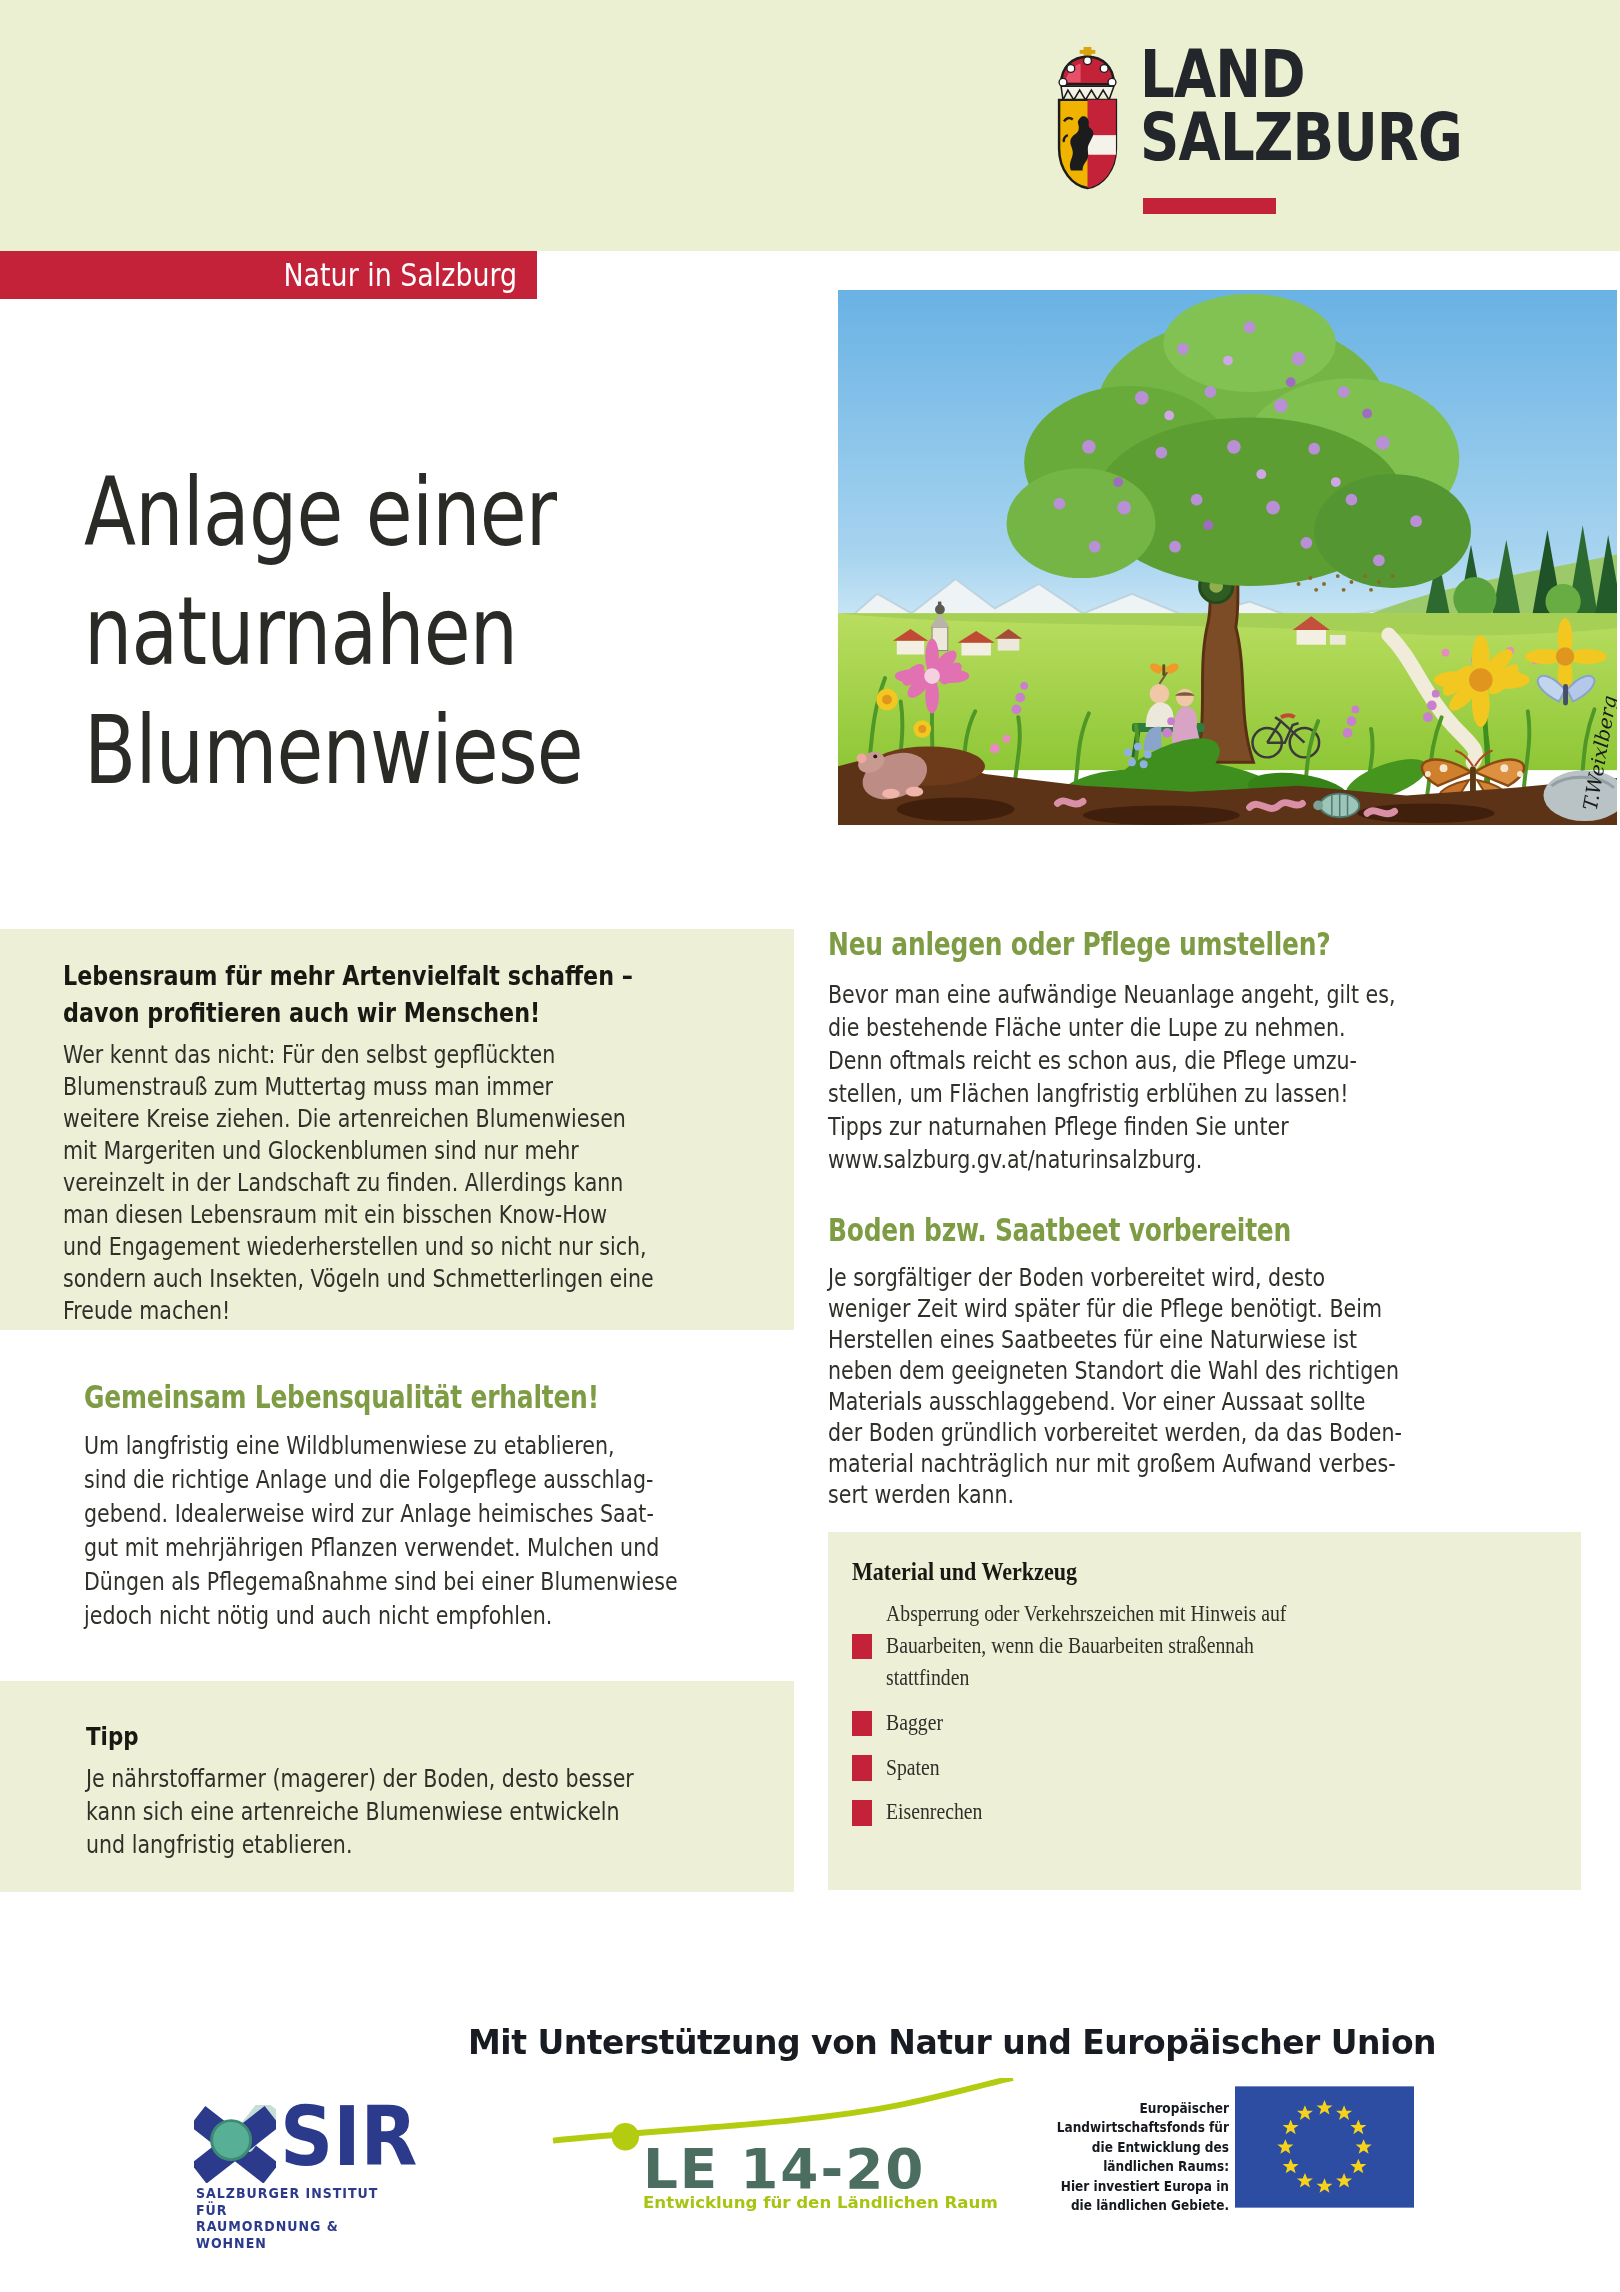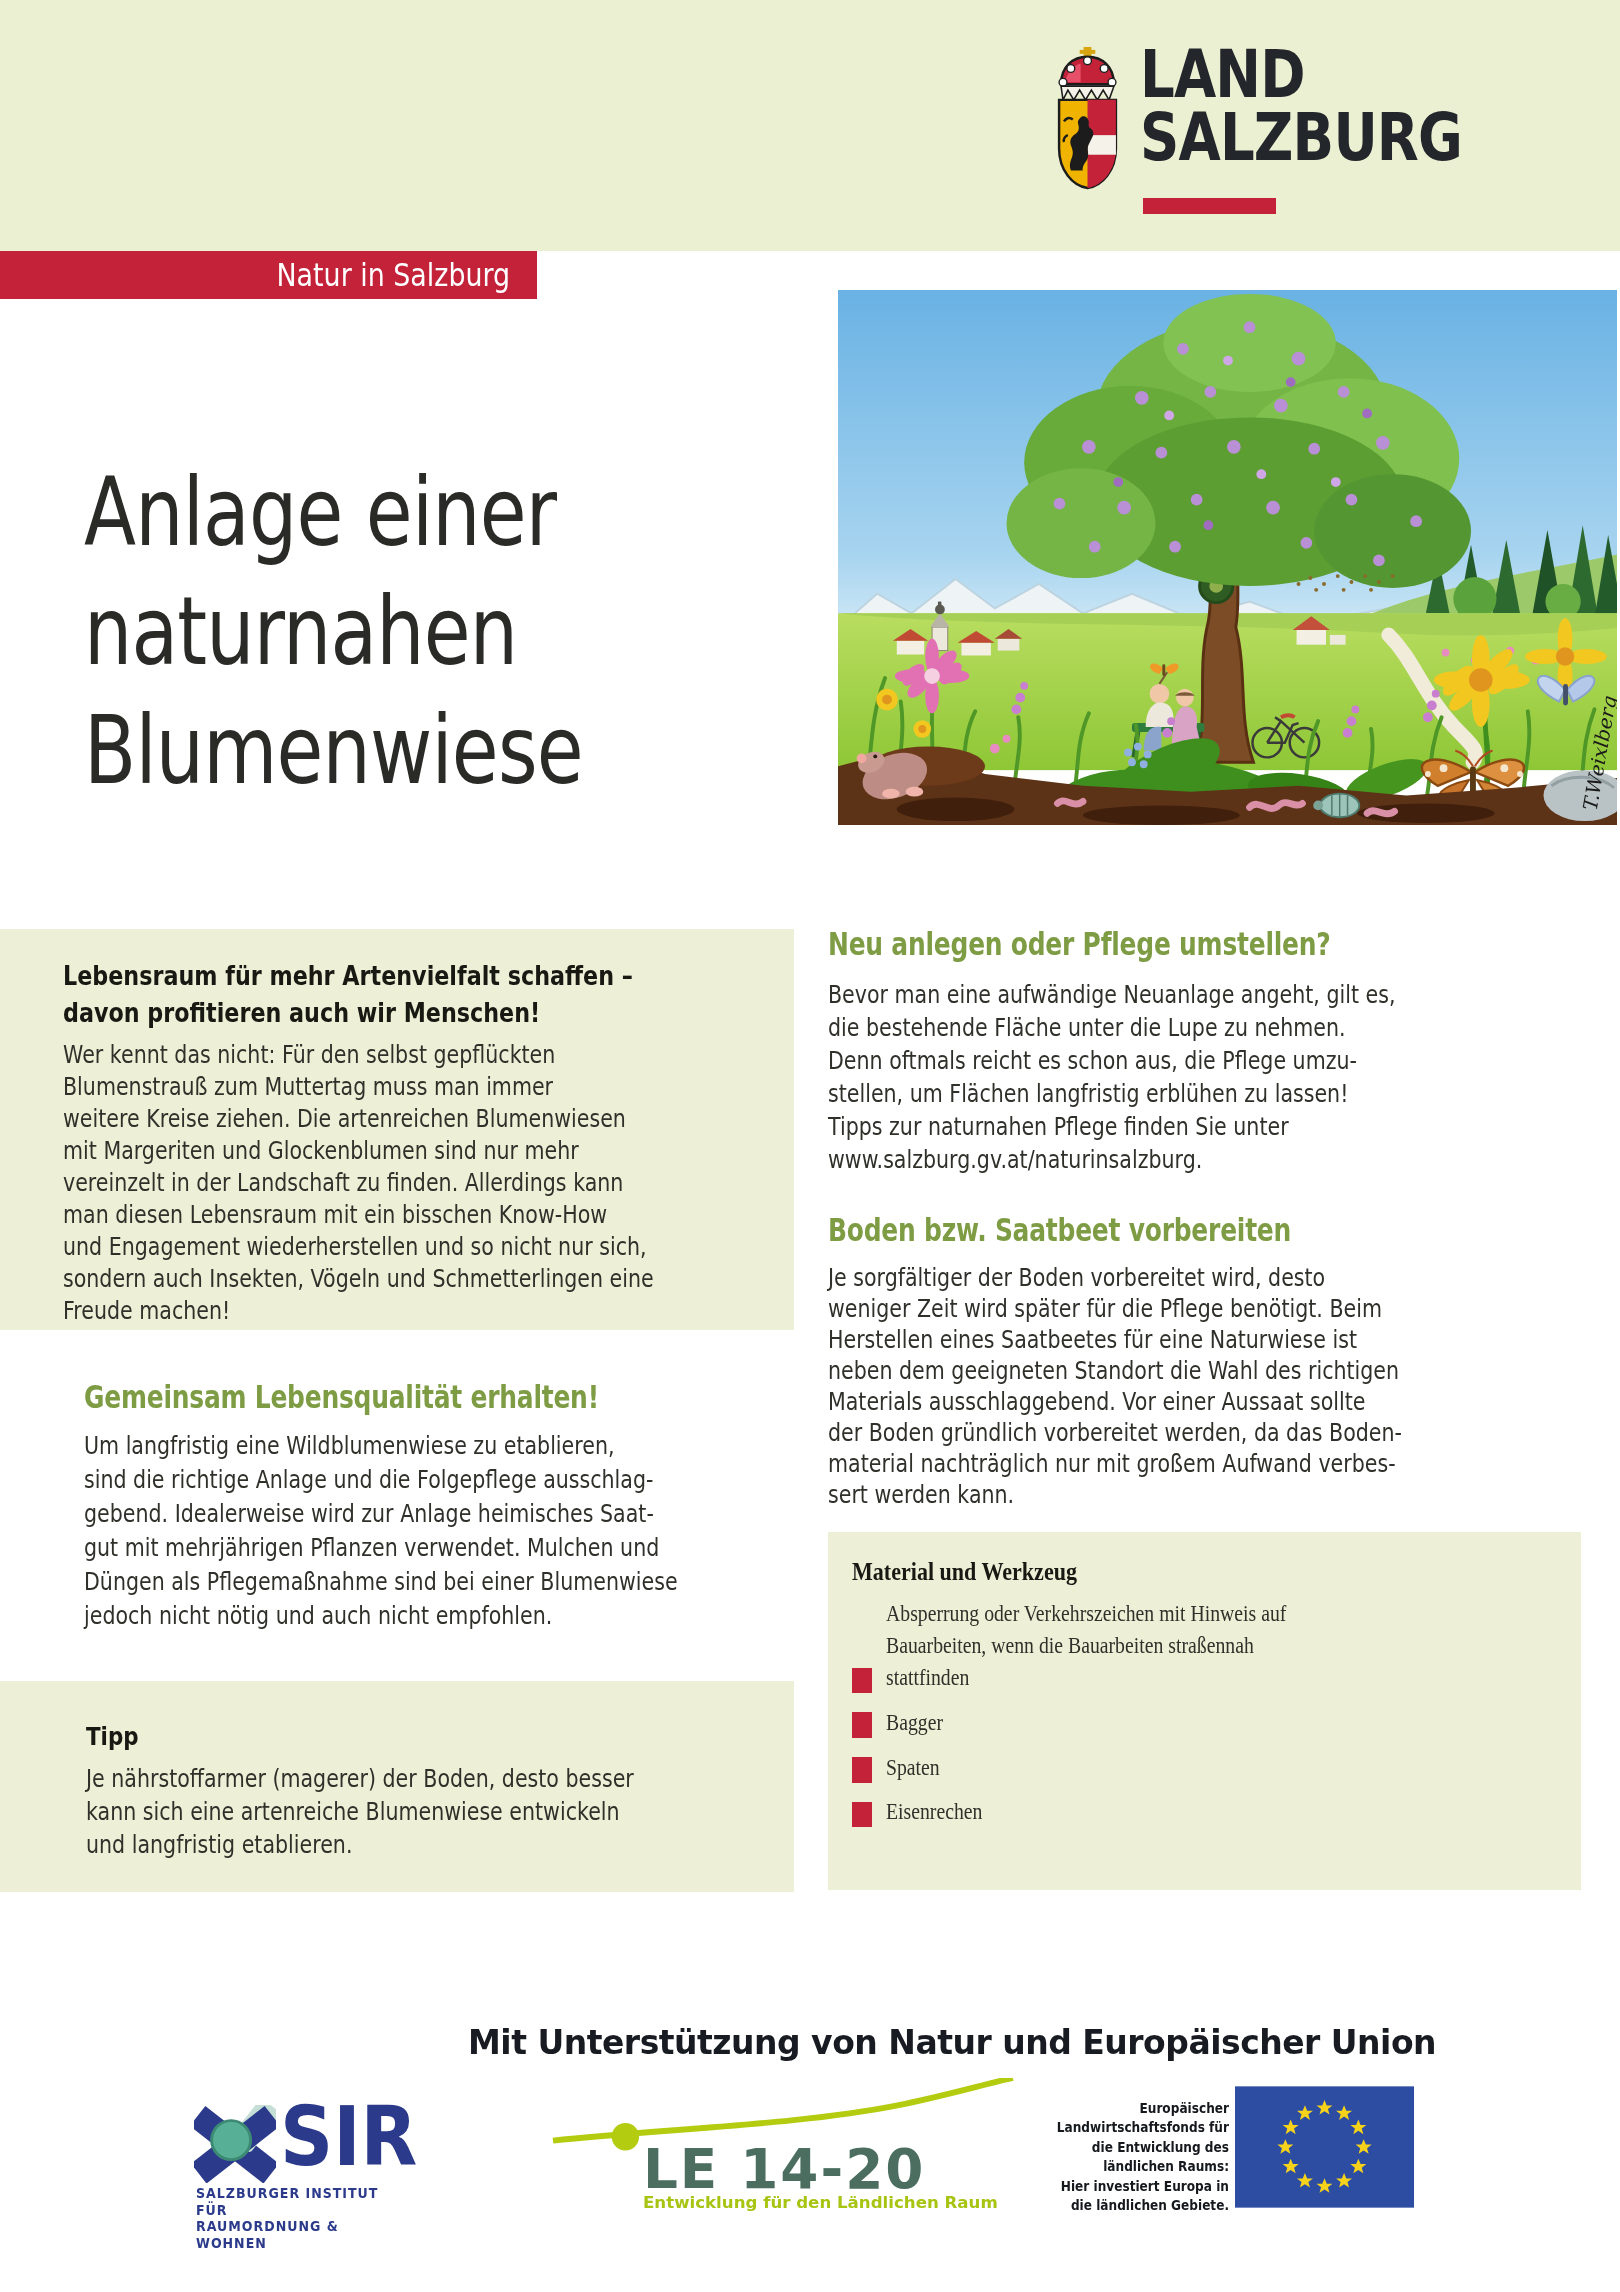--- a/index.html
+++ b/index.html
@@ -11,21 +11,21 @@
   .pre{white-space:pre-line;}
   .sx{transform:scaleX(0.84);transform-origin:0 0;}
   .sxr{transform:scaleX(0.84);transform-origin:100% 0;}
 
   
   .topband{left:0;top:0;width:1620px;height:251px;background:#ebf0d2;}
   .logo-text{left:1140px;top:43px;color:#23262b;font-weight:bold;
     font-size:65px;line-height:63px;letter-spacing:-1px;transform:scaleX(0.84);transform-origin:0 0;}
   .logo-bar{left:1143px;top:198px;width:133px;height:15.7px;background:#c32239;}
   .banner{left:0;top:251px;width:537px;height:48px;background:#c32239;color:#ffffff;
-    display:flex;align-items:center;justify-content:flex-end;box-sizing:border-box;padding-right:27px;font-size:32px;}
+    display:flex;align-items:center;justify-content:flex-end;box-sizing:border-box;padding-right:20px;font-size:32px;}
 
   
   .title{left:84px;top:453px;font-size:94px;line-height:119px;color:#2a2a26;
     letter-spacing:-1px;transform:scaleX(0.81);transform-origin:0 0;}
 
   
   .greenbox{background:#edf0d6;}
   .box1{left:0;top:929px;width:794px;height:401px;}
   .h-intro{left:63px;top:957px;font-size:26.5px;line-height:37px;font-weight:bold;color:#191913;}
   .b-intro{left:63px;top:1039px;}
@@ -36,21 +36,21 @@
   .tippbox{left:0;top:1681px;width:794px;height:211px;}
   .h-tipp{left:86px;top:1721px;font-size:25.5px;font-weight:bold;color:#191913;}
   .b-tipp{left:86px;top:1762px;}
   .h-neu{left:828px;top:925px;}
   .b-neu{left:828px;top:978px;}
   .h-boden{left:828px;top:1211px;}
   .b-boden{left:828px;top:1262px;line-height:31px;}
   .matbox{left:828px;top:1532px;width:753px;height:358px;box-sizing:border-box;padding:25.5px 0 0 23.5px;font-family:Liberation Serif, serif;}
   .h-mat{font-size:24.5px;font-weight:bold;color:#191913;margin:0 0 11.8px 0;transform:scaleX(0.9);transform-origin:0 0;}
   ul.mat{list-style:none;margin:0;padding:0;}
-  ul.mat li{display:flex;align-items:flex-end;margin-bottom:12.7px;}
+  ul.mat li{display:flex;align-items:center;margin-bottom:12.7px;}
   .bullet{flex:0 0 auto;width:20.6px;height:25.5px;background:#c32239;margin:2.9px 13.7px 0 0;}
   .mat-txt{font-size:23.5px;line-height:32px;color:#30302a;}
 
   
   .support{left:468px;top:2023px;font-size:33px;font-weight:bold;color:#181c22;letter-spacing:-0.5px;}
   .sir{left:194px;top:2103px;width:235px;height:118px;}
   .sir-name{left:86px;top:-13.7px;font-size:82px;font-weight:bold;color:#2b3a8a;transform:scaleX(0.9);transform-origin:0 0;}
   .sir-cap{left:2px;top:82px;font-size:14px;font-weight:bold;color:#2b3a8a;line-height:16.7px;
     letter-spacing:1.1px;transform:scaleX(0.9);transform-origin:0 0;white-space:pre-line;}
   .le{left:545px;top:2078px;width:470px;height:137px;}

